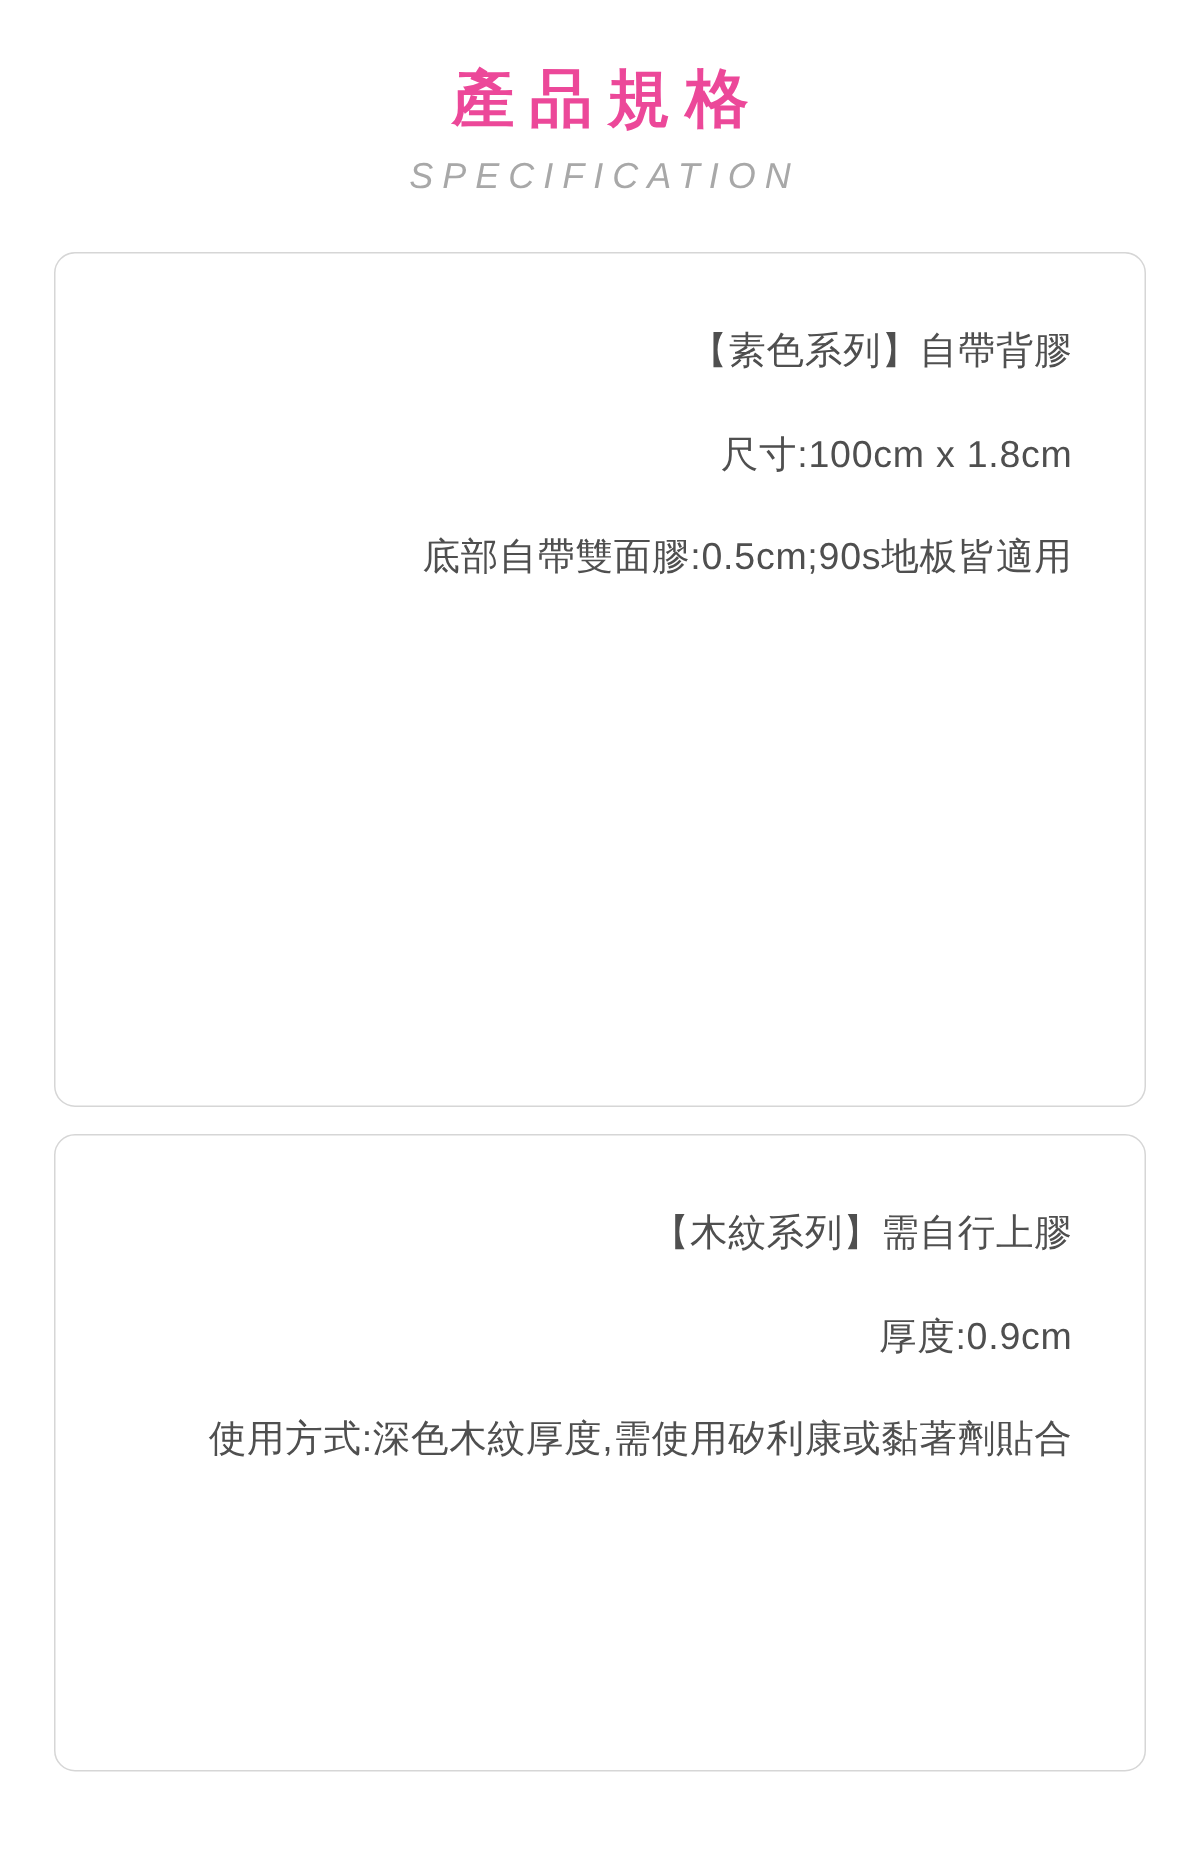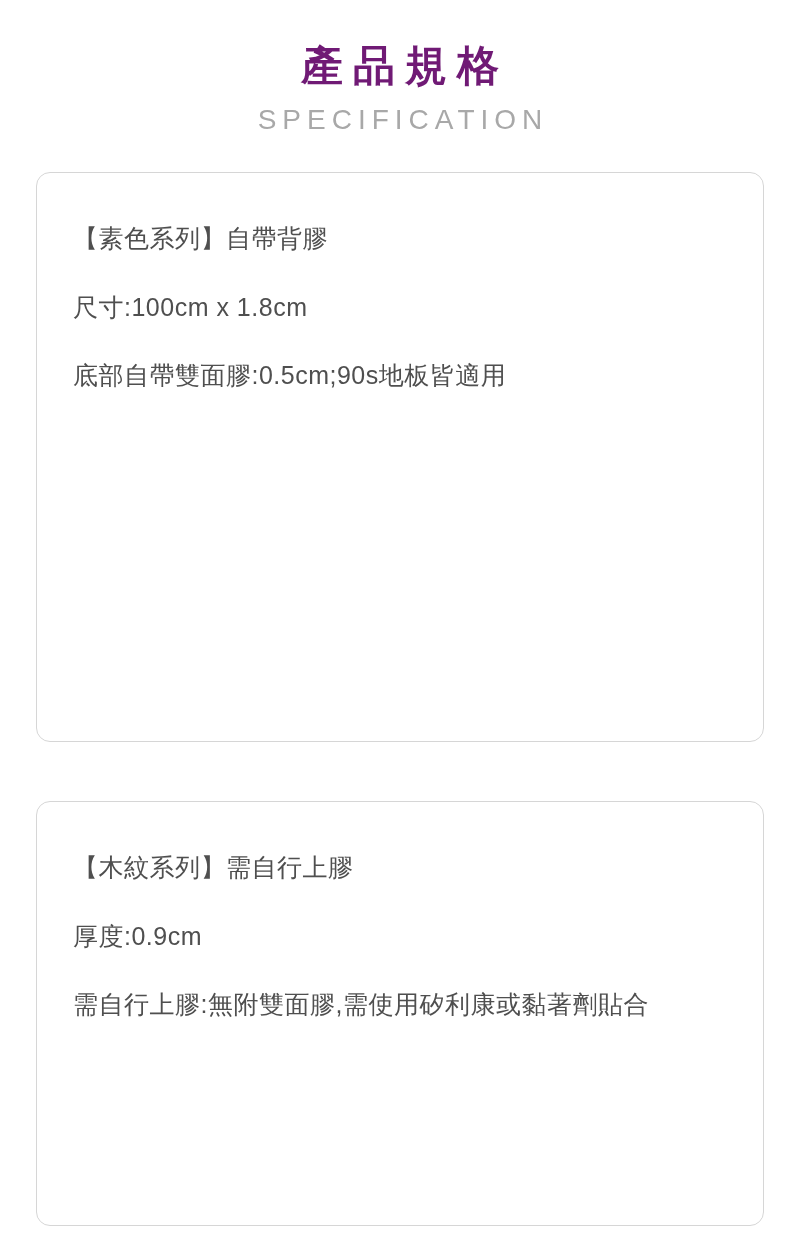--- a/index.html
+++ b/index.html
@@ -24,49 +24,51 @@
 
   
   .header {
     padding-top: 42px;
     text-align: center;
   }
   .title-cn {
     font-size: 42px;
     font-weight: bold;
     letter-spacing: 10px;
-    color: #701a75;
+    color: #ec4899;
     line-height: 1.15;
     margin: 0;
     text-indent: 10px;
   }
   .title-en {
     margin: 14px 0 0 0;
-    font-size: 28px;
+    font-size: 24px;
     letter-spacing: 6px;
     color: #a8a8a8;
     font-weight: normal;
     text-indent: 6px;
+    font-style: italic;
   }
 
   
   .cards {
     margin-top: 36px;
     padding: 0 36px;
     box-sizing: border-box;
   }
   .card {
     border: 1px solid #d6d6d6;
     border-radius: 14px;
     box-sizing: border-box;
-    padding: 42px 48px 44px 36px;
+    padding: 42px 48px 44px 56px;
     background: #ffffff;
+    text-align: right;
   }
   .card + .card {
-    margin-top: 59px;
+    margin-top: 18px;
   }
   .card-1 { min-height: 570px; }
   .card-2 { min-height: 425px; }
 
   .spec-line {
     font-size: 25px;
     line-height: 1.85;
     color: #4f4f4f;
     letter-spacing: 0.5px;
     margin: 0 0 22px 0;
@@ -90,17 +92,17 @@
 
     <div class="card card-1">
       <p class="spec-line">【素色系列】自帶背膠</p>
       <p class="spec-line">尺寸:100cm x 1.8cm</p>
       <p class="spec-line">底部自帶雙面膠:0.5cm;90s地板皆適用</p>
     </div>
 
     <div class="card card-2">
       <p class="spec-line">【木紋系列】需自行上膠</p>
       <p class="spec-line">厚度:0.9cm</p>
-      <p class="spec-line">需自行上膠:無附雙面膠,需使用矽利康或黏著劑貼合</p>
+      <p class="spec-line">使用方式:深色木紋厚度,需使用矽利康或黏著劑貼合</p>
     </div>
 
   </div>
 </div>
 
 </body></html>

